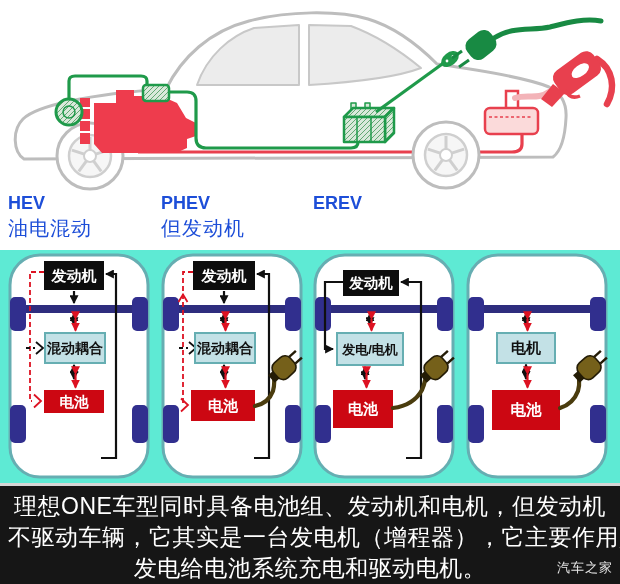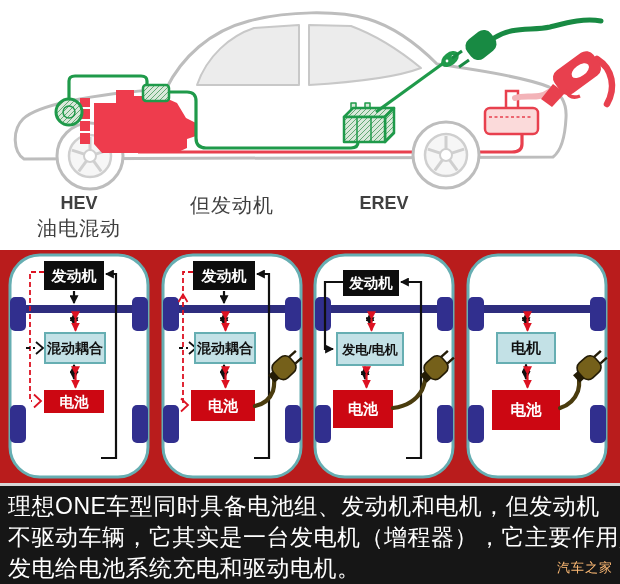--- a/index.html
+++ b/index.html
@@ -1,30 +1,30 @@
 <!DOCTYPE html>
 <html><head>
 <meta charset="utf-8">
 <style>
   html,body{margin:0;padding:0;background:#fff;}
   .stage{position:relative;width:620px;height:584px;background:#fff;overflow:hidden;
          font-family:"Liberation Sans","DejaVu Sans",sans-serif;}
   .topart{position:absolute;top:0;left:0;}
   .headers{position:absolute;top:190px;left:0;width:620px;height:60px;}
-  .hcol{position:absolute;top:2px;width:142px;text-align:center;color:#404040;}
+  .hcol{position:absolute;top:2px;width:142px;text-align:left;color:#1d4ed8;}
   .hacr{font-size:18px;font-weight:bold;line-height:23px;}
   .hname{font-size:20px;font-weight:normal;line-height:26px;letter-spacing:1px;}
-  .band{position:absolute;top:250px;left:0;width:620px;height:233px;background:#b91c1c;}
+  .band{position:absolute;top:250px;left:0;width:620px;height:233px;background:#5eead4;}
   .panel{position:absolute;top:3px;width:142px;height:226px;}
   svg{overflow:visible;display:block;}
   .panel text{font-family:"Liberation Sans","DejaVu Sans",sans-serif;font-weight:bold;text-anchor:middle;}
   .caption{position:absolute;top:483px;left:0;width:620px;height:101px;background:#161616;
            border-top:3px solid #d6d6d6;box-sizing:border-box;color:#ffffff;padding:5px 8px 0 8px;}
-  .cline{font-size:23px;line-height:31px;letter-spacing:.5px;white-space:nowrap;}
-  .wm{position:absolute;right:7px;bottom:7px;font-size:13px;color:#fdba74;letter-spacing:1px;}
+  .cline{font-size:23px;line-height:31px;letter-spacing:.5px;white-space:nowrap;text-align:center;}
+  .wm{position:absolute;right:7px;bottom:7px;font-size:13px;color:#e5e5e5;letter-spacing:1px;}
 </style>
 </head>
 <body>
 
 <div class="stage">
 
   <svg class="topart" width="620" height="190" viewBox="0 0 620 190">
     <defs>
       <pattern id="gh" width="5" height="5" patternUnits="userSpaceOnUse">
         <rect width="5" height="5" fill="#d9e9da"></rect>
@@ -133,20 +133,21 @@
       <path d="M 541 99 L 553 84 L 565 93 L 552 107 Z" fill="#e8404e"></path>
     </g>
   </svg>
 
   <div class="headers">
     <div class="hcol" style="left:8px">
       <div class="hacr">HEV</div>
       <div class="hname">油电混动</div>
     </div>
     <div class="hcol" style="left:161px">
+      <div class="hacr">PHEV</div>
       <div class="hname">但发动机</div>
     </div>
     <div class="hcol" style="left:313px">
       <div class="hacr">EREV</div>
     </div>
     <div class="hcol" style="left:466px">
     </div>
   </div>
 
   <div class="band">

